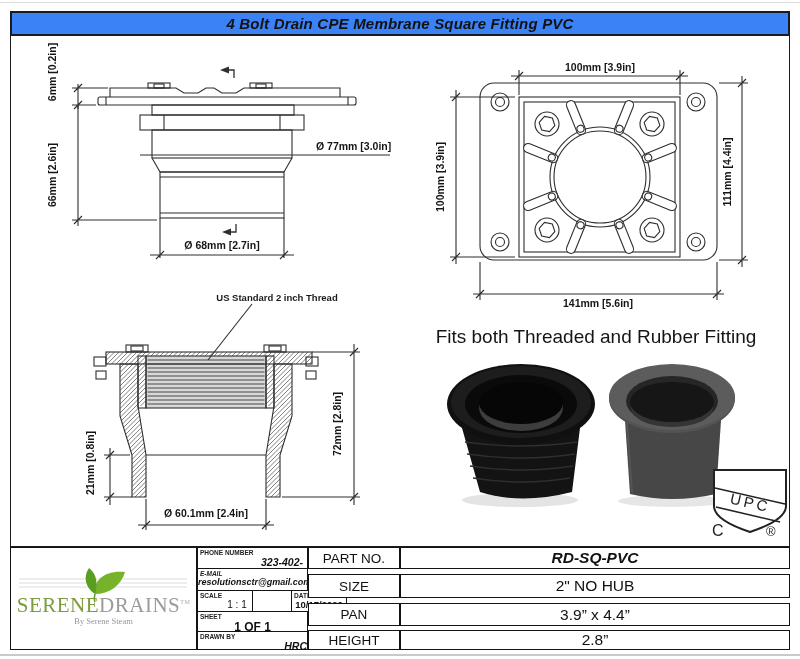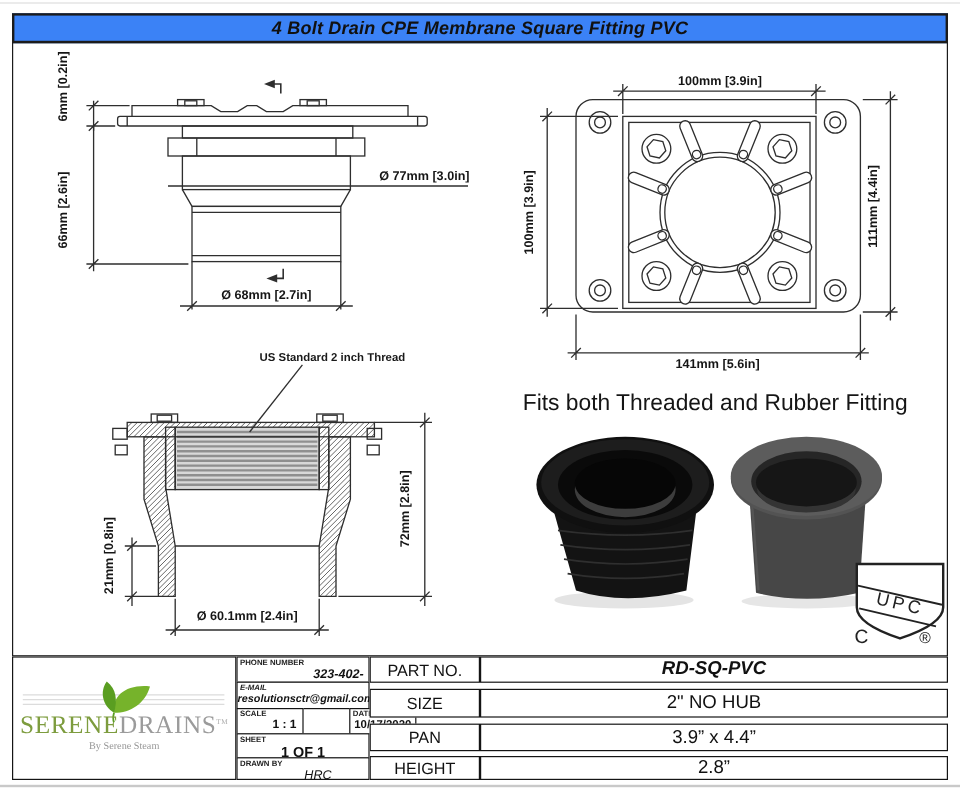--- a/index.html
+++ b/index.html
@@ -15,24 +15,24 @@
   .dimtxt{font-size:10.5px;font-weight:bold;fill:#151515;}
   .notetxt{font-size:9.5px;font-weight:bold;fill:#1a1a1a;}
   
   .cell{position:absolute;border:1.6px solid #141414;box-sizing:border-box;background:#fff;}
   .lbl{font-size:6.5px;font-weight:bold;padding:1px 0 0 2px;line-height:7px;color:#222;}
   .lbl.it{font-style:italic;}
   .tb-label{display:flex;align-items:center;justify-content:center;font-size:13.5px;color:#111;}
   .tb-value{display:flex;align-items:center;justify-content:center;font-size:15.5px;color:#111;}
   .val-phone{font-size:10.5px;font-weight:bold;font-style:italic;text-align:right;padding-right:4px;padding-left:44px;}
   .val-email{font-size:9px;font-weight:bold;font-style:italic;text-align:center;}
-  .val-scale{font-size:10px;font-weight:bold;text-align:center;margin-left:24px;}
+  .val-scale{font-size:10px;font-weight:normal;text-align:center;margin-left:24px;}
   .val-date{font-size:9.5px;font-weight:bold;text-align:center;}
   .val-sheet{font-size:12px;font-weight:bold;text-align:center;}
-  .val-drawn{font-size:10.5px;font-weight:normal;font-style:italic;text-align:center;padding-left:25px;}
+  .val-drawn{font-size:10.5px;font-weight:bold;font-style:italic;text-align:right;padding-left:25px;}
   .brandline{position:absolute;left:0;top:44px;width:100%;text-align:center;
              font-family:"Liberation Serif",serif;font-size:21px;letter-spacing:.5px;line-height:21px;}
   .brand-serene{color:#7d9c3e;}
   .brand-drains{color:#9b9b9b;}
   .brand-tm{font-size:6px;color:#aaa;vertical-align:super;}
   .tagline{position:absolute;left:0;top:68px;width:100%;text-align:center;
            font-family:"Liberation Serif",serif;font-size:8.5px;color:#979797;}
   .scanline{position:absolute;background:#cfcfcf;}
 </style>
 </head>

